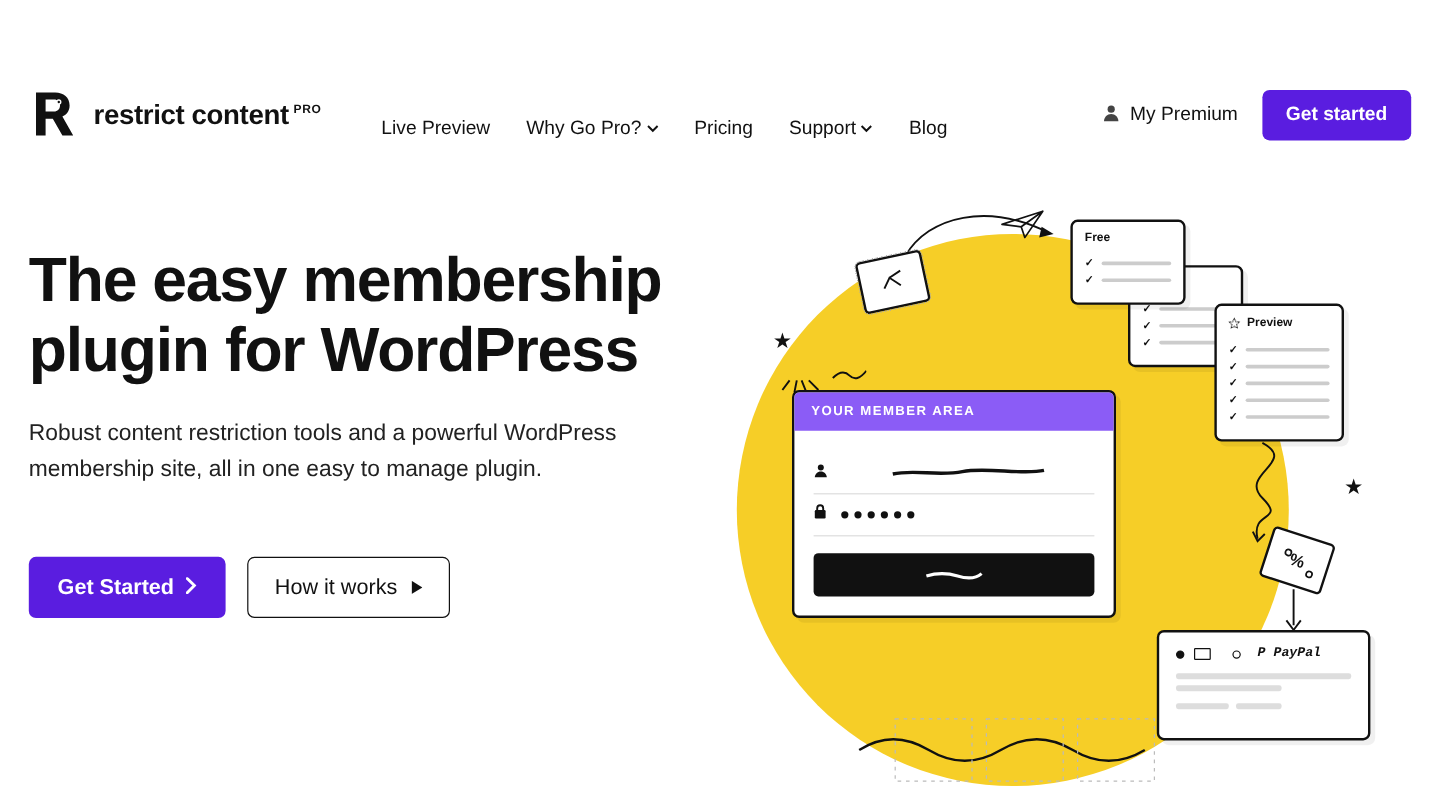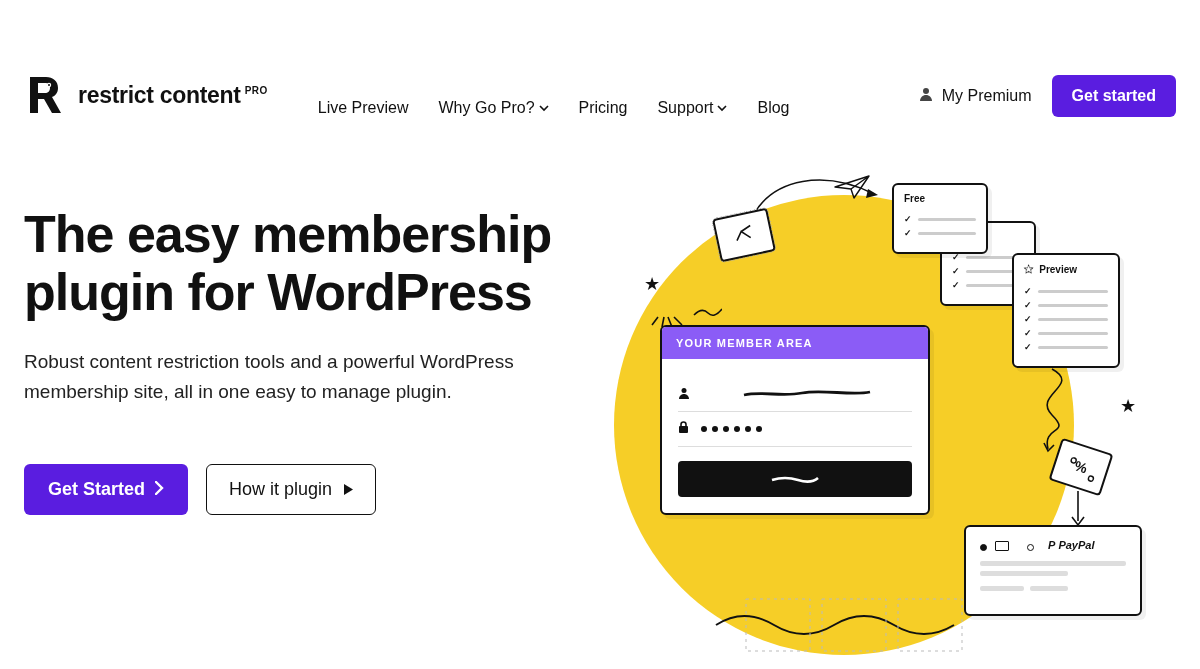--- a/index.html
+++ b/index.html
@@ -51,21 +51,21 @@
 .tier-line { display: flex; align-items: center; gap: 6px; margin: 4px 0; }
 .tier-line::before { content: "✓"; font-size: 9px; color: #111; font-weight: 900; }
 .tier-line .bar { flex: 1; height: 3px; background: #ccc; border-radius: 2px; }
 .tier-free { left: 308px; top: -22px; }
 .tier-starter { left: 356px; top: 16px; }
 .tier-premium { left: 428px; top: 48px; width: 108px; }
 .star-ico { font-size: 11px; }
 
 
 .pay-card { left: 380px; top: 320px; width: 178px; padding: 12px 14px 14px 14px; }
-.pay-row { display: flex; align-items: flex-end; gap: 8px; margin-bottom: 10px; }
+.pay-row { display: flex; align-items: center; gap: 8px; margin-bottom: 10px; font-family: Liberation Mono, monospace; }
 .pay-dot { width: 7px; height: 7px; border-radius: 50%; border: 1.5px solid #111; display: inline-block; }
 .pay-dot.filled { background: #111; }
 .cc-ico { width: 14px; height: 10px; border: 1.5px solid #111; border-radius: 1px; display: inline-block; }
 .paypal { font-size: 11px; font-weight: 800; font-style: italic; color: #111; margin-left: 6px; }
 .pay-bar { height: 5px; background: #ddd; border-radius: 2px; margin: 5px 0; }
 .pay-bar.short { width: 60%; }
 .pay-bar.tiny { width: 30%; display: inline-block; }
 .pay-bar.tiny2 { width: 26%; display: inline-block; margin-left: 6px; }
 
 
@@ -137,21 +137,21 @@
     <h1 class="hero-title">The easy membership plugin for WordPress</h1>
     <p class="hero-sub">Robust content restriction tools and a powerful WordPress membership site, all in one easy to manage plugin.</p>
     <div class="hero-ctas">
       <button class="btn-cta">
         <span>Get Started</span>
         <span><svg width="9" height="14" viewBox="0 0 9 14">
               <path d="M1 1l6 6-6 6" stroke="#fff" stroke-width="2.4" fill="none" stroke-linecap="round"></path>
             </svg></span>
       </button>
       <button class="btn-ghost">
-        <span>How it plugin</span>
+        <span>How it works</span>
         <span><svg width="9" height="11" viewBox="0 0 9 11">
               <path d="M0 0l9 5.5L0 11V0z" fill="#111"></path>
             </svg></span>
       </button>
     </div>
   </div>
 
   <div class="hero-right">
     <div class="yellow-circle"></div>
 

